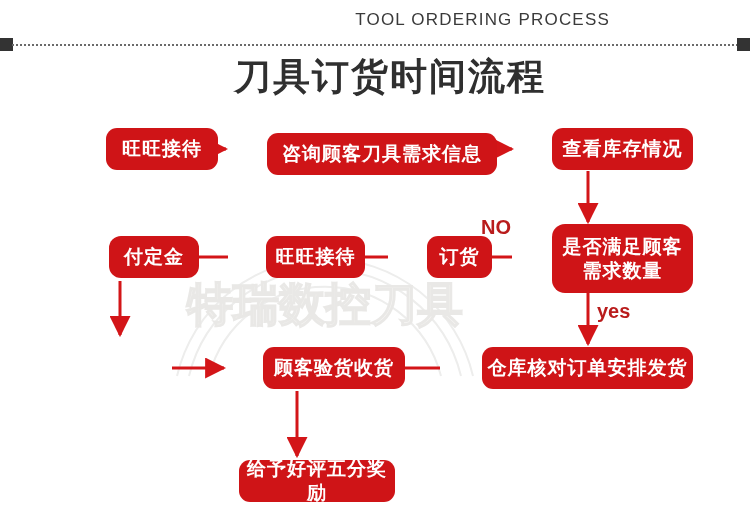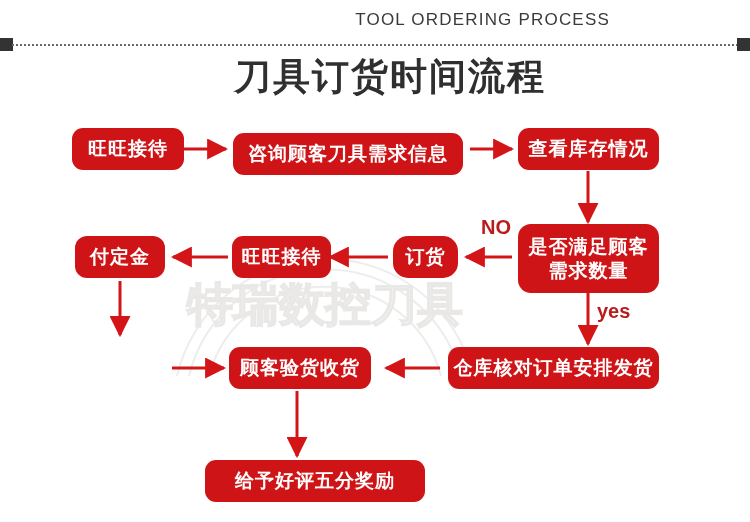--- a/index.html
+++ b/index.html
@@ -89,20 +89,21 @@
     font-size: 19px;
     font-weight: bold;
     letter-spacing: 1px;
     display: flex;
     align-items: center;
     justify-content: center;
     text-align: center;
     line-height: 1.25;
     box-sizing: border-box;
     white-space: pre-line;
+    margin-left: 34px;
   }
 
   
   .conn {
     position: absolute;
   }
   .lbl {
     position: absolute;
     color: #b91c1c;
     font-weight: bold;
@@ -174,26 +175,26 @@
 
   <div class="node" style="left:72px;  top:128px; width:112px; height:42px;">旺旺接待</div>
 
   <div class="node" style="left:233px; top:133px; width:230px; height:42px;">咨询顾客刀具需求信息</div>
 
   <div class="node" style="left:518px; top:128px; width:141px; height:42px;">查看库存情况</div>
 
   <div class="node" style="left:518px; top:224px; width:141px; height:69px; border-radius:13px;">是否满足顾客
 需求数量</div>
 
-  <div class="node" style="left:393px; top:236px; width:65px; height:42px;border-radius:15px;">订货</div>
+  <div class="node" style="left:393px; top:236px; width:65px; height:42px;">订货</div>
 
   <div class="node" style="left:232px; top:236px; width:99px; height:42px;">旺旺接待</div>
 
   <div class="node" style="left:75px;  top:236px; width:90px; height:42px;border-radius:12px;">付定金</div>
 
 
   <div class="node" style="left:229px; top:347px; width:142px; height:42px;">顾客验货收货</div>
 
   <div class="node" style="left:448px; top:347px; width:211px; height:42px;">仓库核对订单安排发货</div>
 
-  <div class="node" style="left:205px; top:460px; width:220px; height:42px;">给予好评五分奖励</div>
+  <div class="node" style="left:205px; top:460px; width:156px; height:42px;">给予好评五分奖励</div>
 
 </div>
 
 </body></html>

